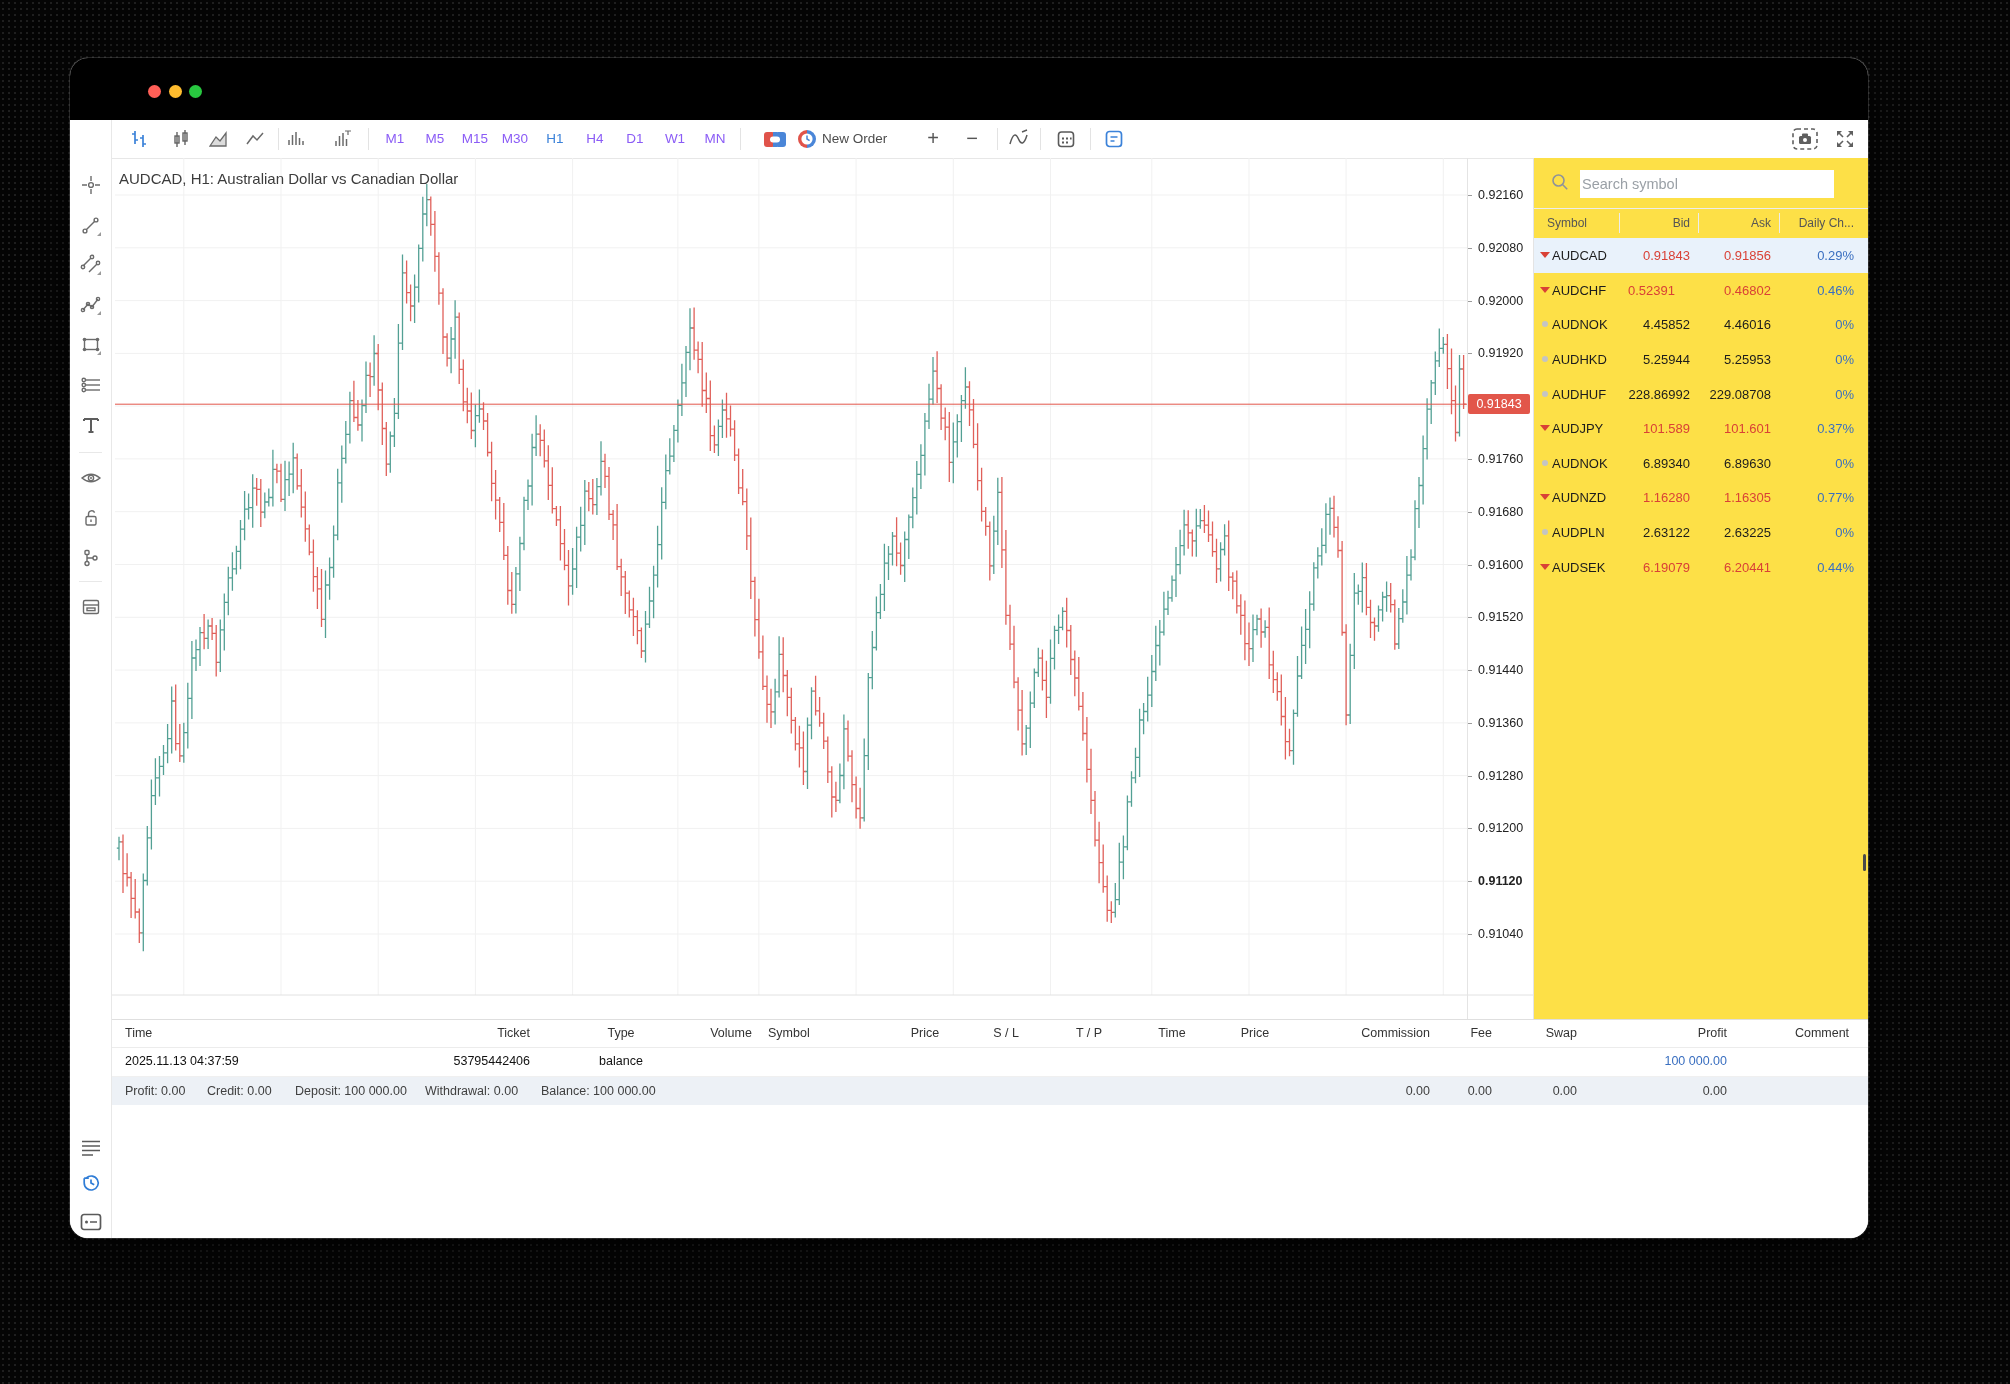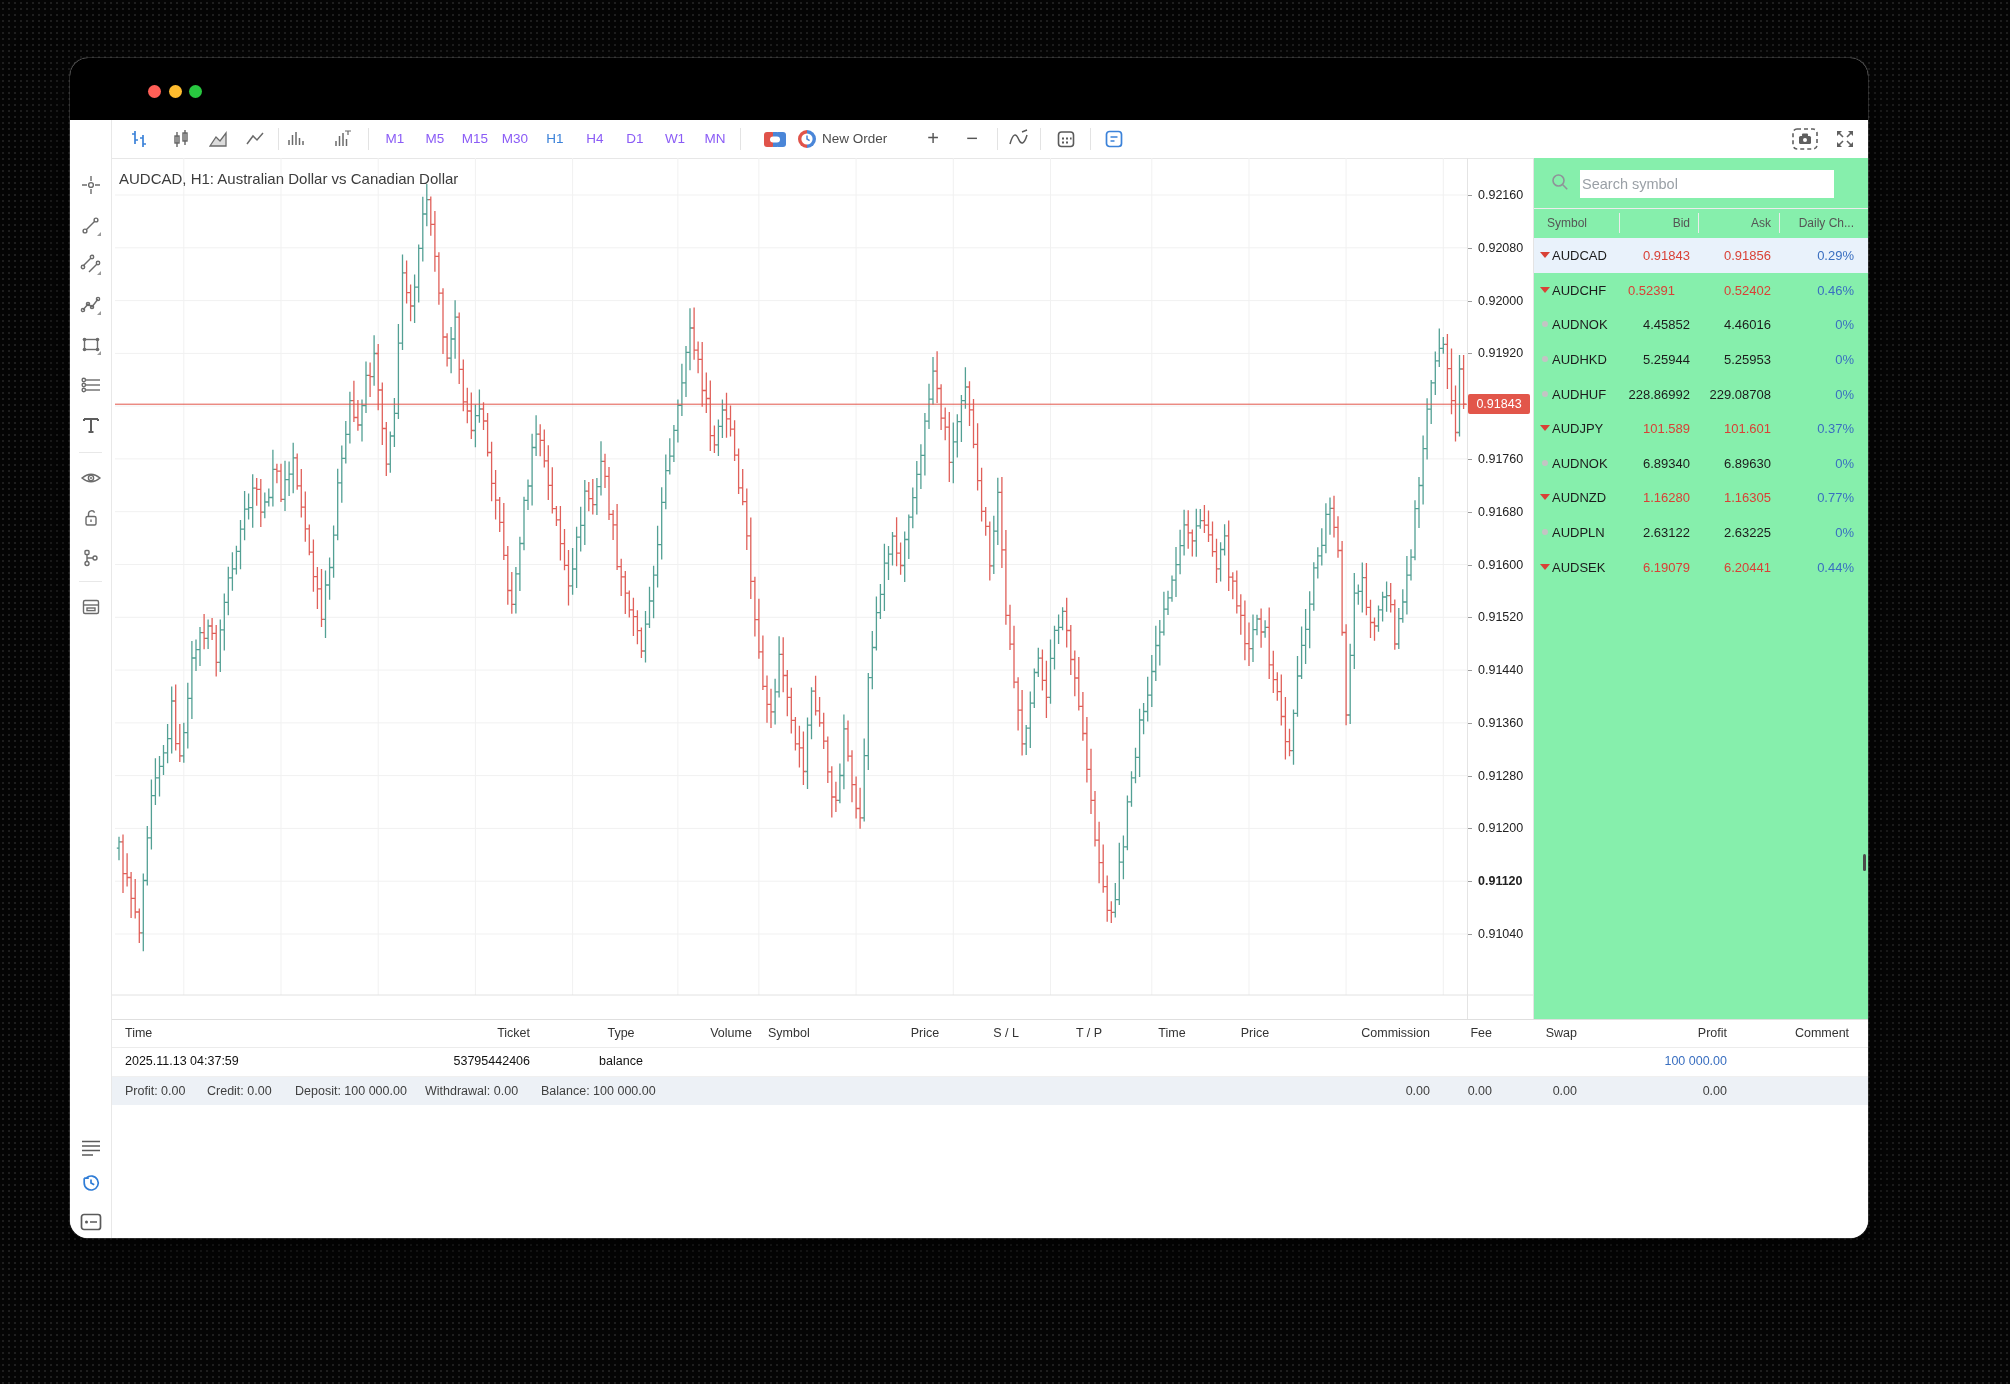--- a/index.html
+++ b/index.html
@@ -36,21 +36,21 @@
   .chart-title{position:absolute;left:49px;top:112px;font-size:15px;color:#3c3c3c;z-index:3;}
   .price-axis{position:absolute;left:1397px;top:100px;width:66px;height:861px;z-index:2;border-left:1px solid #e4e4e4;}
   .pa-label{position:absolute;left:0;padding-left:10px;font-size:12.5px;color:#222;transform:translateY(-50%);white-space:nowrap;}
   .pa-label::before{content:'';position:absolute;left:0;top:50%;width:4px;height:1px;background:#9b9b9b;}
   .price-badge{position:absolute;left:1398px;top:336px;width:62px;height:20px;background:#e2564a;color:#fff;
     font-size:12.5px;line-height:20px;text-align:center;border-radius:2px;z-index:3;}
   .time-axis{position:absolute;left:41px;top:937px;width:1356px;height:24px;z-index:2;background:#fff;border-top:1px solid #e2e2e2;}
   .ta-label{position:absolute;top:4px;font-size:12.5px;color:#333;transform:translateX(-50%);}
   .ta-label.bold{font-weight:bold;color:#000;}
   
-  .mwatch{position:absolute;left:1463px;top:100px;width:335px;height:861px;background:#86efac;
+  .mwatch{position:absolute;left:1463px;top:100px;width:335px;height:861px;background:#fde047;
     border-left:1px solid #e4e4e4;z-index:3;}
   .mw-search{position:absolute;left:0;top:0;width:100%;height:50px;border-bottom:1px solid #ececec;}
   .mw-search input{position:absolute;left:46px;top:12px;width:250px;height:26px;border:0;outline:none;
     font-size:14.5px;color:#333;font-family:"Liberation Sans",sans-serif;}
   .mw-search input::placeholder{color:#9aa0a6;}
   .mw-search svg{position:absolute;left:17px;top:15px;}
   .mw-header{position:absolute;left:0;top:50px;width:100%;height:30px;border-bottom:1px solid #ececec;font-size:12px;color:#555;}
   .mw-col-div{position:absolute;top:5px;height:20px;width:1px;background:#ececec;}
   .mw-hcell{position:absolute;top:8px;white-space:nowrap;}
   .mw-row{position:absolute;left:0;width:100%;height:34.6px;font-size:13px;color:#1c1c1c;}
@@ -413,21 +413,21 @@
             <span class="mw-tri"></span>
             <span class="mw-sym" style="left: 18px;">AUDCAD</span>
             <span class="mw-num mw-bid" style="right: 179px;">0.91843</span>
             <span class="mw-num mw-ask" style="right: 98px;">0.91856</span>
             <span class="mw-num mw-chg" style="right: 15px;">0.29%</span>
           </div>
           <div class="mw-row down" style="top: 114.6px;">
             <span class="mw-tri"></span>
             <span class="mw-sym" style="left: 18px;">AUDCHF</span>
             <span class="mw-num mw-bid" style="right: 194px;">0.52391</span>
-            <span class="mw-num mw-ask" style="right: 98px;">0.52402</span>
+            <span class="mw-num mw-ask" style="right: 98px;">0.46802</span>
             <span class="mw-num mw-chg" style="right: 15px;">0.46%</span>
           </div>
           <div class="mw-row flat" style="top: 149.2px;">
             <span class="mw-dot"></span>
             <span class="mw-sym" style="left: 18px;">AUDNOK</span>
             <span class="mw-num mw-bid" style="right: 179px;">4.45852</span>
             <span class="mw-num mw-ask" style="right: 98px;">4.46016</span>
             <span class="mw-num mw-chg" style="right: 15px;">0%</span>
           </div>
           <div class="mw-row flat" style="top: 183.8px;">

